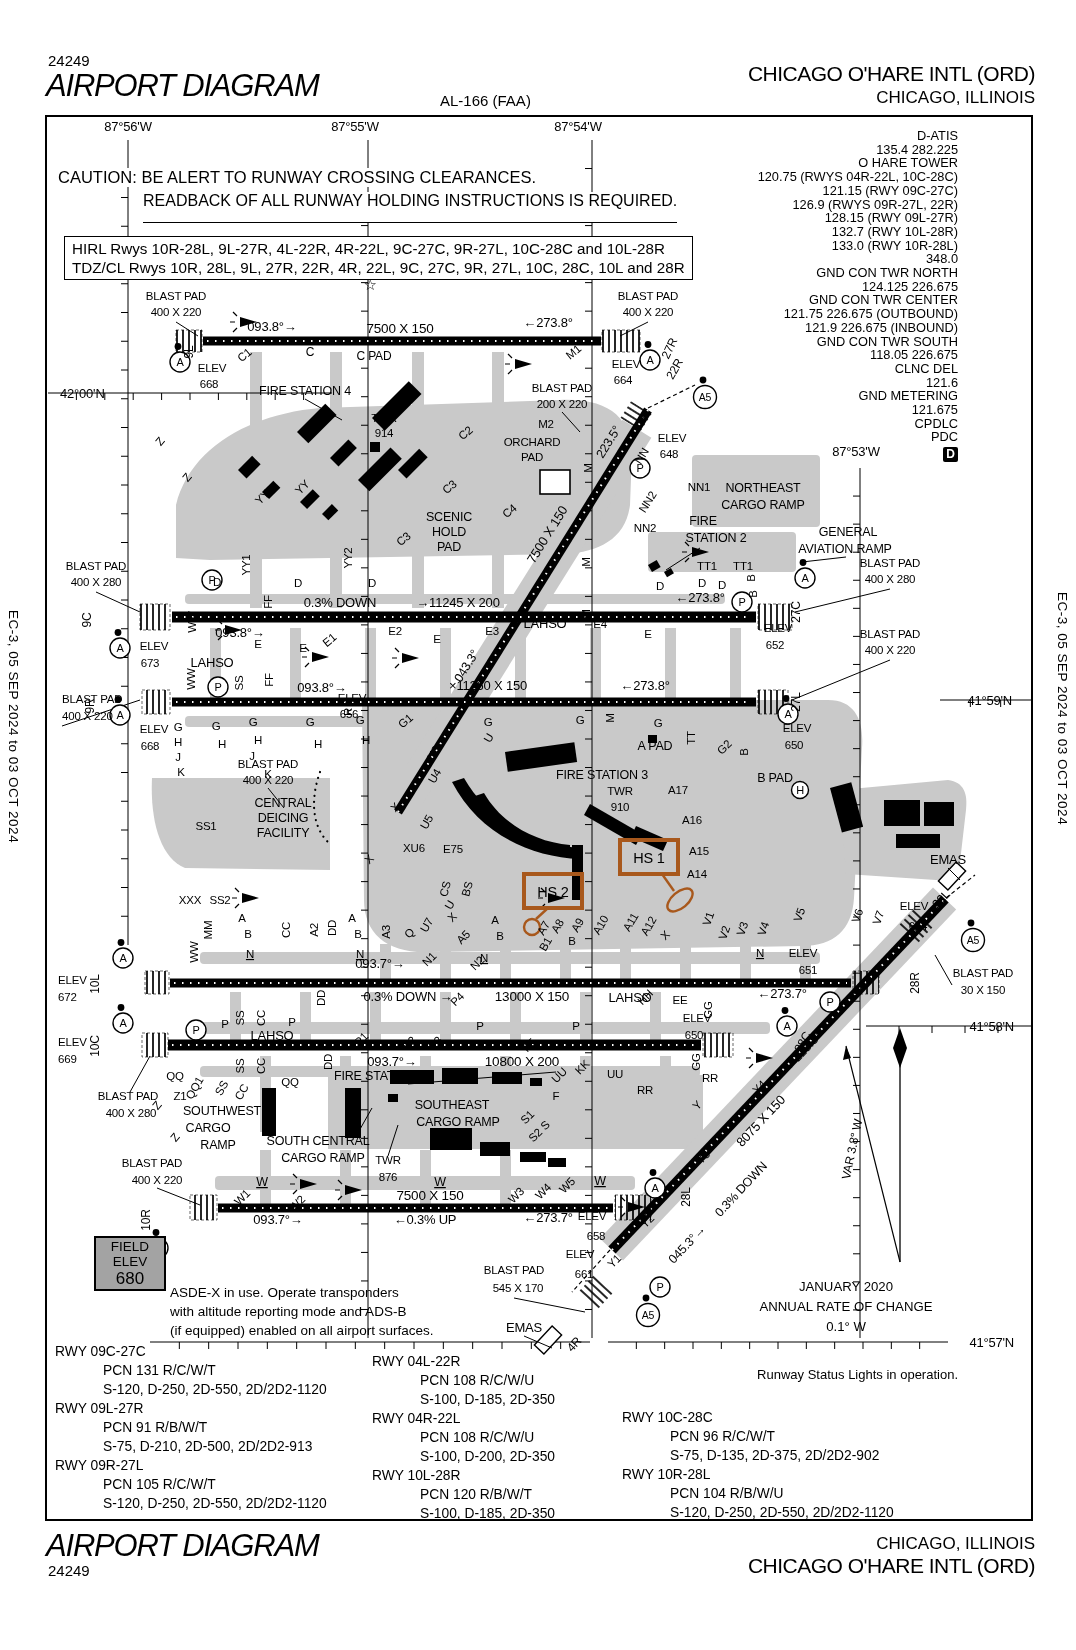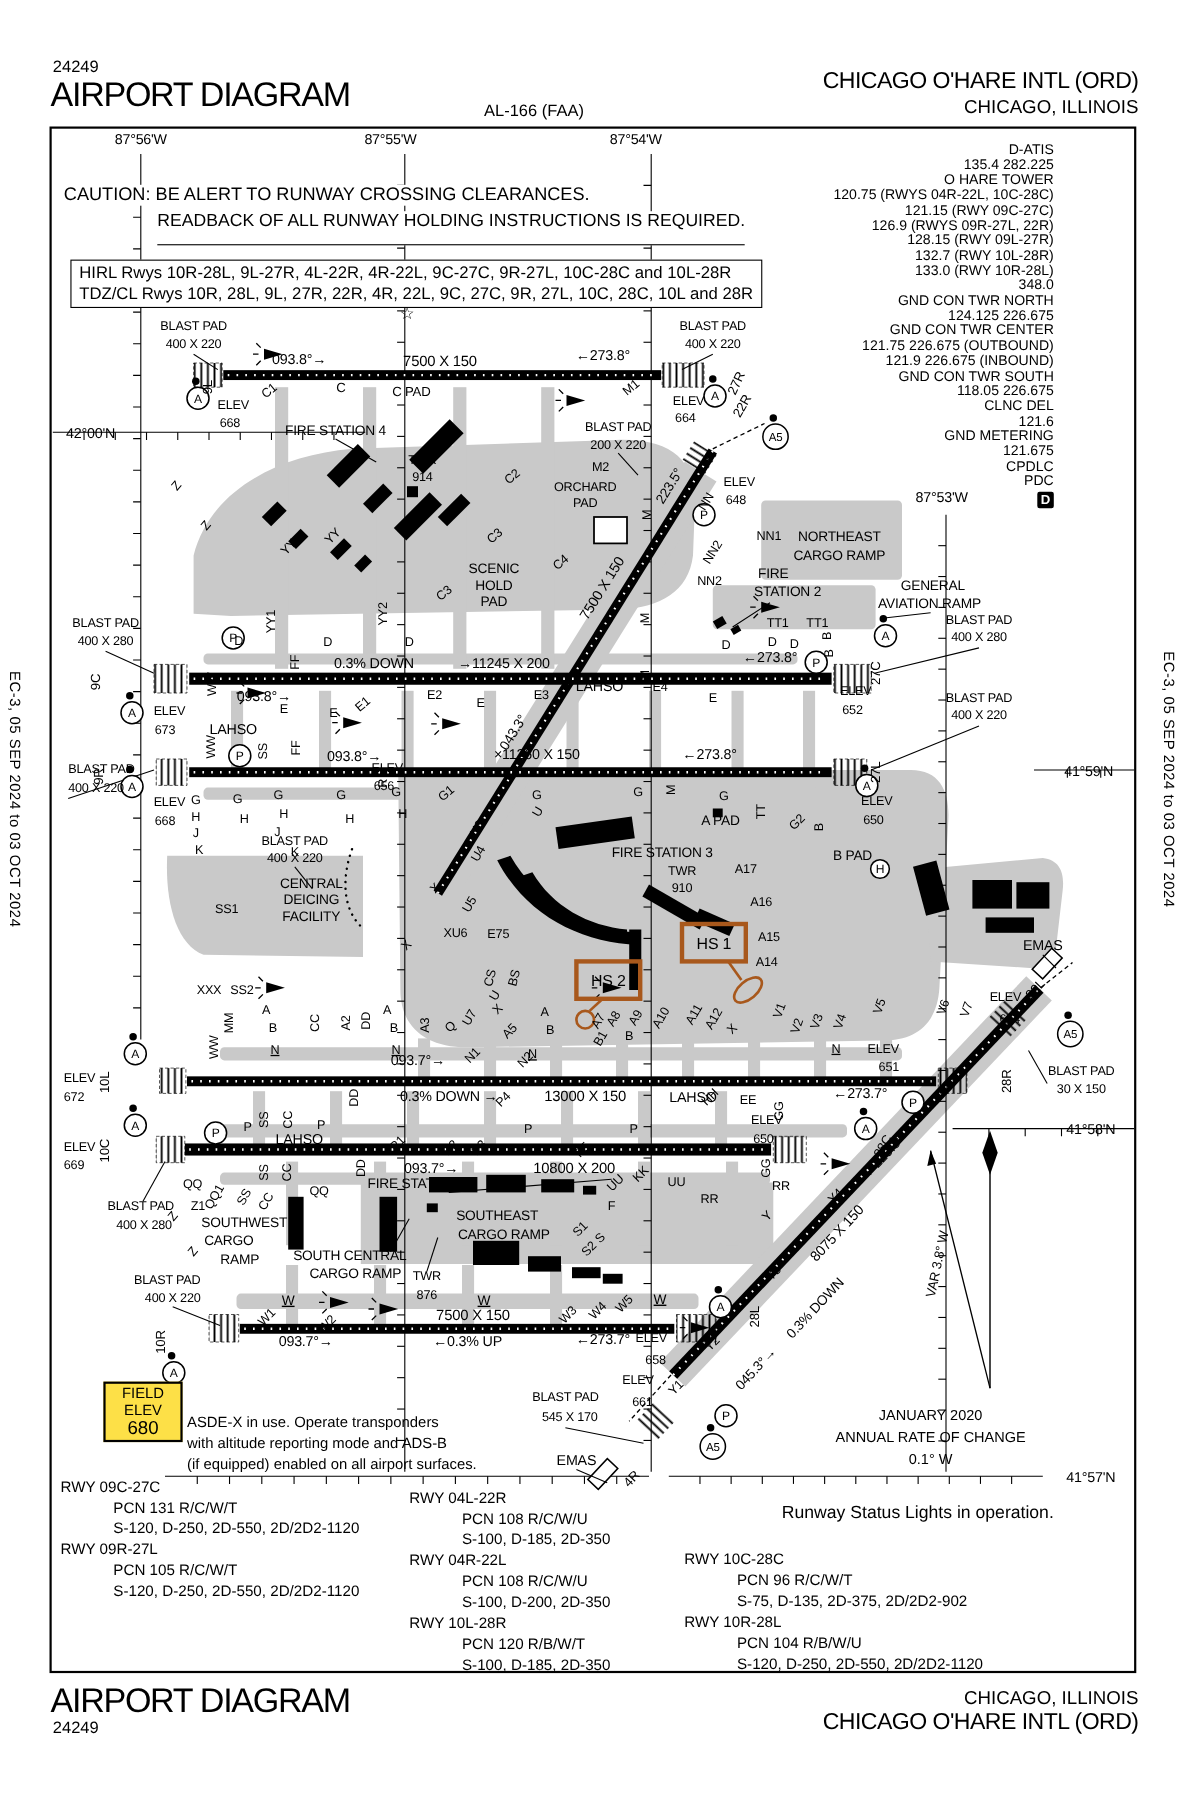--- a/index.html
+++ b/index.html
@@ -1,36 +1,36 @@
 <!DOCTYPE html>
 <html><head>
 <meta charset="utf-8">
 <style>
   html,body{margin:0;padding:0;background:#fff;}
   body{width:1076px;height:1650px;position:relative;font-family:"Liberation Sans",sans-serif;color:#000;overflow:hidden;}
   .abs{position:absolute;}
-  .big{font-size:31px;letter-spacing:-1.2px;white-space:nowrap;}
+  .big{font-size:31px;letter-spacing:-1.2px;white-space:nowrap;font-style:italic;}
   .rt{text-align:center;}
   #chart-frame{left:45px;top:115px;width:988px;height:1406px;border:2px solid #000;box-sizing:border-box;}
   #adg{left:45px;top:115px;}
   svg text{fill:#000;letter-spacing:-0.2px;}
   .edge{writing-mode:vertical-rl;font-size:13.5px;letter-spacing:.5px;white-space:nowrap;}
   #caution1{left:58px;top:168px;font-size:16.5px;background:#fff;white-space:nowrap;}
   #caution2{left:143px;top:192px;font-size:16px;background:#fff;border-bottom:1.6px solid #000;padding-bottom:12px;white-space:nowrap;}
   #hirl-box{left:64px;top:221px;border:1.6px solid #000;background:#fff;font-size:15.2px;line-height:19px;padding:2px 7px;white-space:nowrap;margin-top:15px;}
   #comms{right:118px;top:129px;font-size:12.8px;line-height:13.7px;text-align:right;white-space:nowrap;}
   .dbox{display:inline-block;margin-top:3px;width:15px;height:15px;background:#000;color:#fff;font-size:12px;font-weight:bold;text-align:center;line-height:15px;border-radius:2px;}
   .rwycol{font-size:13.8px;line-height:19px;white-space:nowrap;}
   .rwyline{padding-left:48px;}
   #asdex{left:170px;top:1283px;font-size:13.5px;line-height:19px;white-space:nowrap;}
-  #fieldelev{left:94px;top:1236px;width:68px;border:2px solid #000;text-align:center;padding:1px 0;background:#fde047;margin-top:20px;}
+  #fieldelev{left:94px;top:1236px;width:68px;border:2px solid #000;text-align:center;padding:1px 0;background:#a3a3a3;}
   #fieldelev .fl{font-size:13.5px;line-height:15px;}
   #fieldelev .fv{font-size:17px;line-height:19px;}
   #magvar{right:112px;top:1277px;width:236px;text-align:center;font-size:13.2px;line-height:20px;}
-  #rwsl{right:118px;top:1367px;font-size:16px;}
+  #rwsl{right:118px;top:1367px;font-size:13px;}
   #hdr-apt{right:41px;top:62px;font-size:21px;letter-spacing:-.5px;}
   #hdr-city{right:41px;top:88px;font-size:17px;}
   #ftr-city{right:41px;top:1534px;font-size:17px;}
   #ftr-apt{right:41px;top:1554px;font-size:21px;letter-spacing:-.5px;}
 </style>
 </head>
 <body>
 
 <div class="abs" id="hdr-code" style="left:48px;top:52px;font-size:15px;">24249</div>
 <div class="abs big" id="hdr-title" style="left:46px;top:68px;">AIRPORT DIAGRAM</div>
@@ -841,20 +841,25 @@
 
 <div class="abs" id="rwsl">Runway Status Lights in operation.</div>
 
 <div class="abs rwycol" id="rwycol1" style="left:55px;top:1342px;">
     <div>
       <div>RWY 09C-27C</div>
       <div class="rwyline">PCN 131 R/C/W/T</div>
       <div class="rwyline">S-120, D-250, 2D-550, 2D/2D2-1120</div>
     </div>
     <div>
+      <div>RWY 09L-27R</div>
+      <div class="rwyline">PCN 91 R/B/W/T</div>
+      <div class="rwyline">S-75, D-210, 2D-500, 2D/2D2-913</div>
+    </div>
+    <div>
       <div>RWY 09R-27L</div>
       <div class="rwyline">PCN 105 R/C/W/T</div>
       <div class="rwyline">S-120, D-250, 2D-550, 2D/2D2-1120</div>
     </div>
   </div>
 <div class="abs rwycol" id="rwycol2" style="left:372px;top:1352px;">
     <div>
       <div>RWY 04L-22R</div>
       <div class="rwyline">PCN 108 R/C/W/U</div>
       <div class="rwyline">S-100, D-185, 2D-350</div>

